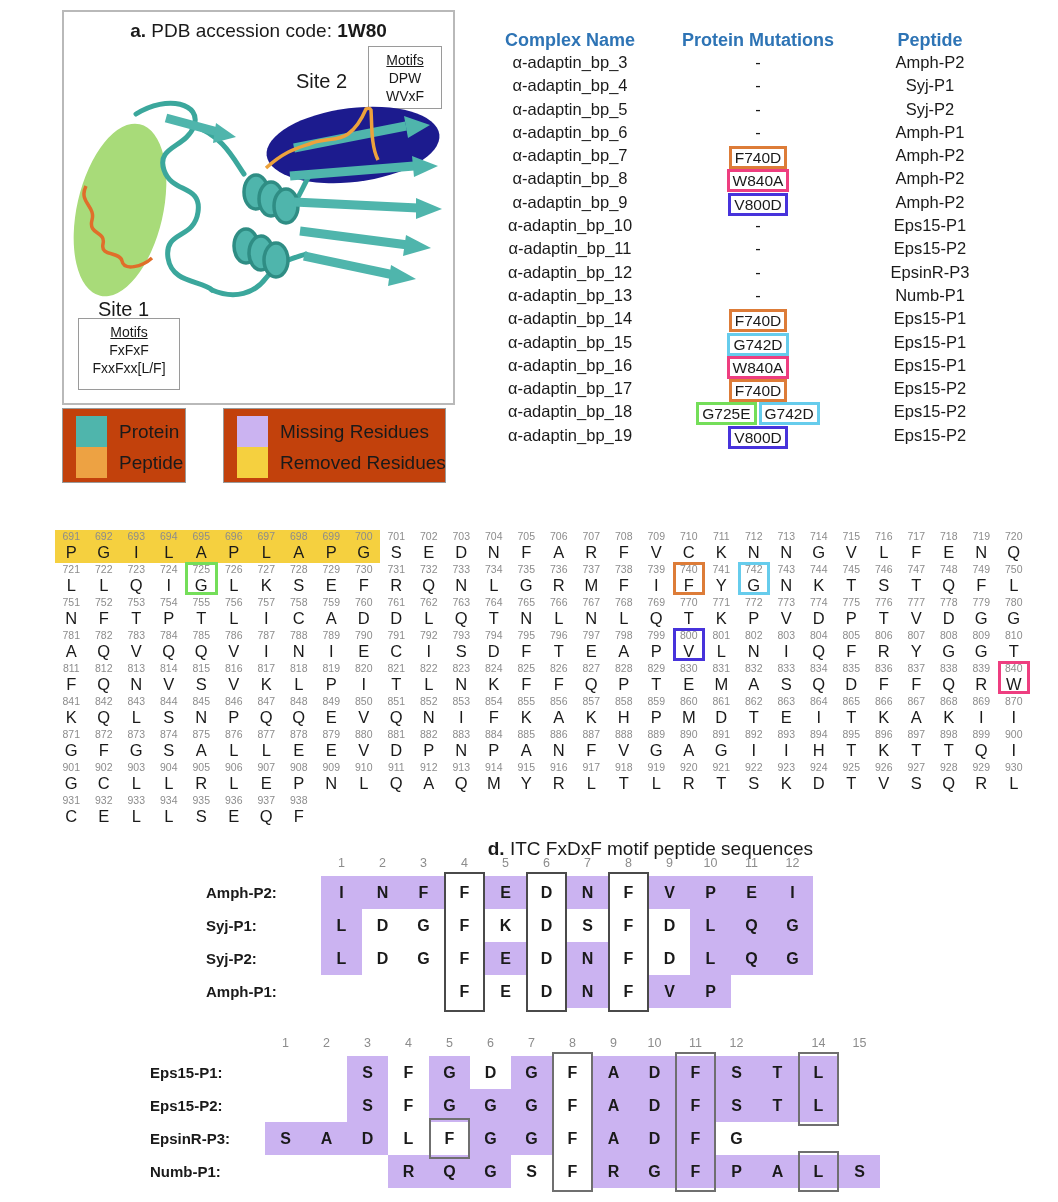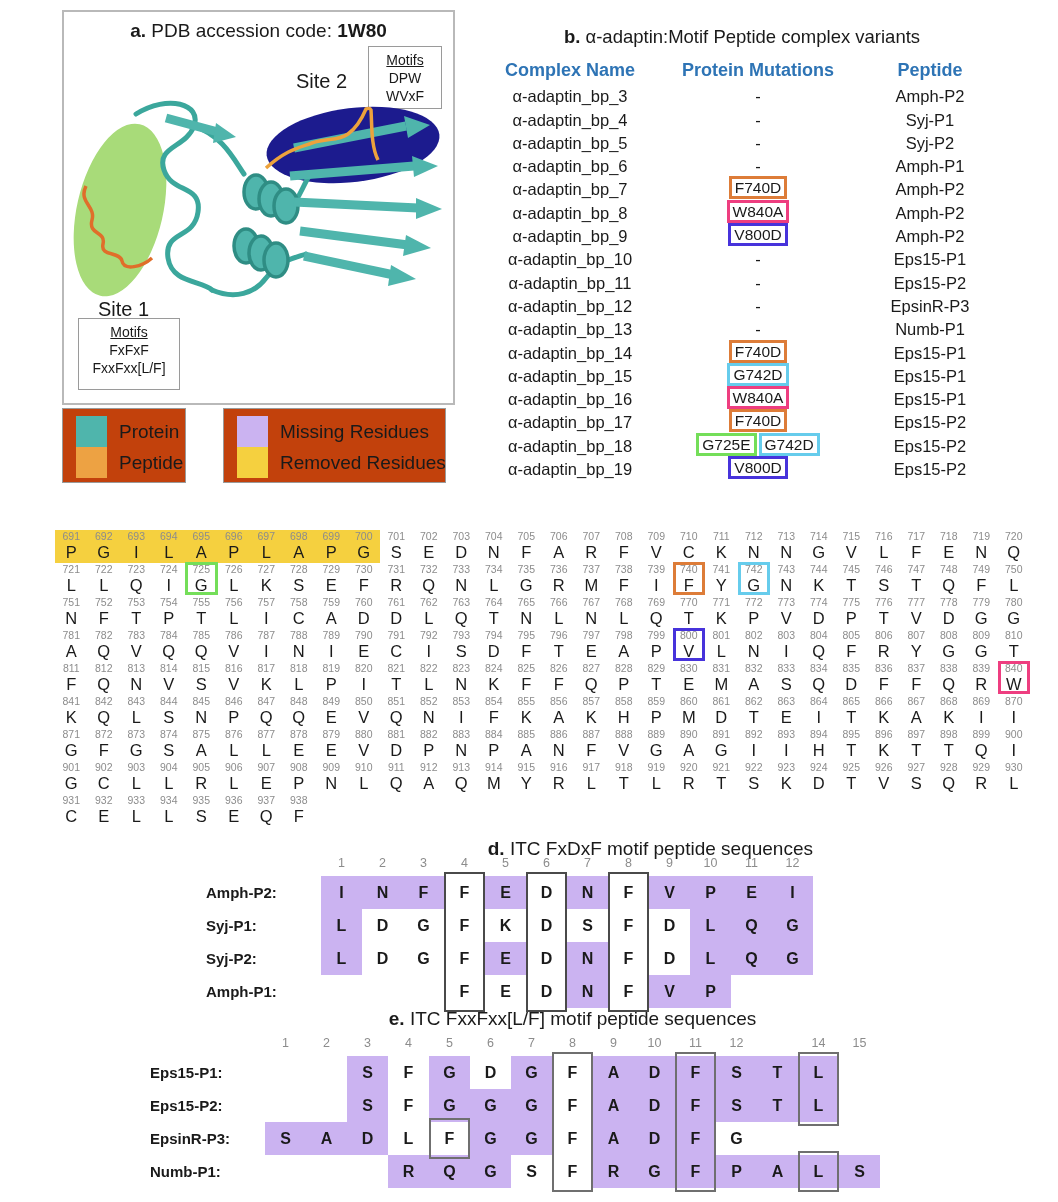--- a/index.html
+++ b/index.html
@@ -30,21 +30,21 @@
 
   
   #panel-b { left: 462px; top: 18px; width: 596px; }
   #pb-title { width: 560px; text-align: center; font-size: 18.5px; margin-top: 8px; }
   .pb-head { display: flex; margin-top: 12px; font-weight: bold; color: #2E74B5; font-size: 18px; }
   .pb-col  { text-align: center; }
   .pb-name { width: 216px; }
   .pb-mut  { width: 160px; }
   .pb-pep  { width: 184px; }
   #pb-rows { margin-top: 2px; }
-  .pb-row { display: flex; align-items: flex-end; height: 23.3px; font-size: 16.5px; }
+  .pb-row { display: flex; align-items: flex-start; height: 23.3px; font-size: 16.5px; }
   .mutbox { display: inline-block; border: 3px solid; background: #fff; padding: 0 3px; margin: 0 1px;
             font-size: 15.5px; line-height: 17px; }
 
   
   .panel-title { position: absolute; text-align: center; font-size: 19px; }
   #pc-title { left: 55px; top: 502px; width: 975px; }
   #pc-grid { position: absolute; left: 55px; top: 530px; }
   .seqrow { display: flex; height: 33px; }
   .seqcell { position: relative; width: 32.5px; text-align: center; }
   .seqcell.yellow { background: #F5D03F; }
@@ -137,24 +137,20 @@
       <div class="leg-lab" style="top: 38px;">Peptide</div>
     </div>
   <div class="legendbox" id="legend2">
       <div class="leg-sw" style="top: 7px; background: rgb(203, 179, 241);"></div>
       <div class="leg-lab" style="top: 7px;">Missing Residues</div>
       <div class="leg-sw" style="top: 38px; background: rgb(245, 208, 63);"></div>
       <div class="leg-lab" style="top: 38px;">Removed Residues</div>
     </div>
 
   <div class="abs" id="panel-b">
-    <div id="pb-title">
-      <span class="b">b.</span>
-      <span>α-adaptin:Motif Peptide complex variants</span>
-    </div>
     <div class="pb-head">
       <div class="pb-col pb-name">Complex Name</div>
       <div class="pb-col pb-mut">Protein Mutations</div>
       <div class="pb-col pb-pep">Peptide</div>
     </div>
     <div id="pb-rows">
         <div class="pb-row">
           <div class="pb-col pb-name">α-adaptin_bp_3</div>
           <div class="pb-col pb-mut">-</div>
           <div class="pb-col pb-pep">Amph-P2</div>
@@ -1338,24 +1334,20 @@
         <div class="mg-cell p" style="width: 41px;">V</div>
         <div class="mg-cell p" style="width: 41px;">P</div>
         <div class="mg-cell" style="width: 41px;"></div>
         <div class="mg-cell" style="width: 41px;"></div>
       </div>
       <div class="mg-box" style="border-color: rgb(74, 74, 74); left: 238px; width: 41px; top: 16px; height: 140px;"></div>
       <div class="mg-box" style="border-color: rgb(74, 74, 74); left: 320px; width: 41px; top: 16px; height: 140px;"></div>
       <div class="mg-box" style="border-color: rgb(74, 74, 74); left: 402px; width: 41px; top: 16px; height: 140px;"></div>
     </div>
 
-  <div class="panel-title" id="pe-title">
-    <span class="b">e.</span>
-    <span>ITC FxxFxx[L/F] motif peptide sequences</span>
-  </div>
   <div class="abs" id="pe-grid">
       <div class="mg-numrow">
         <div style="width: 115px;"></div>
         <div class="mg-num" style="width: 41px;">1</div>
         <div class="mg-num" style="width: 41px;">2</div>
         <div class="mg-num" style="width: 41px;">3</div>
         <div class="mg-num" style="width: 41px;">4</div>
         <div class="mg-num" style="width: 41px;">5</div>
         <div class="mg-num" style="width: 41px;">6</div>
         <div class="mg-num" style="width: 41px;">7</div>

